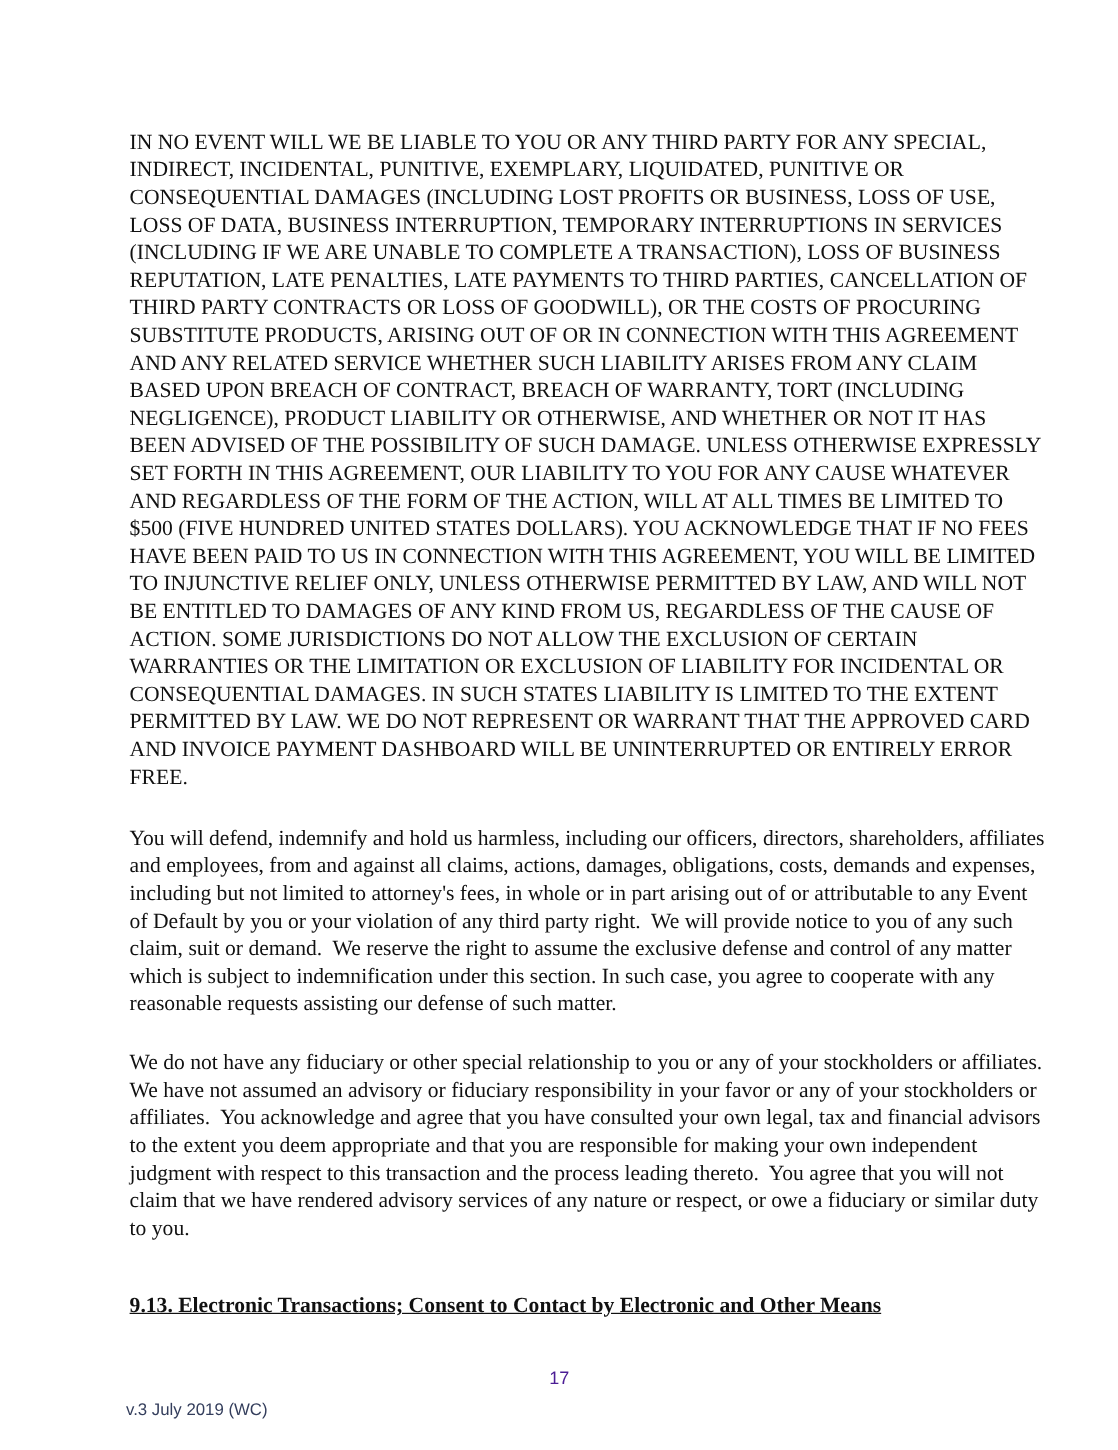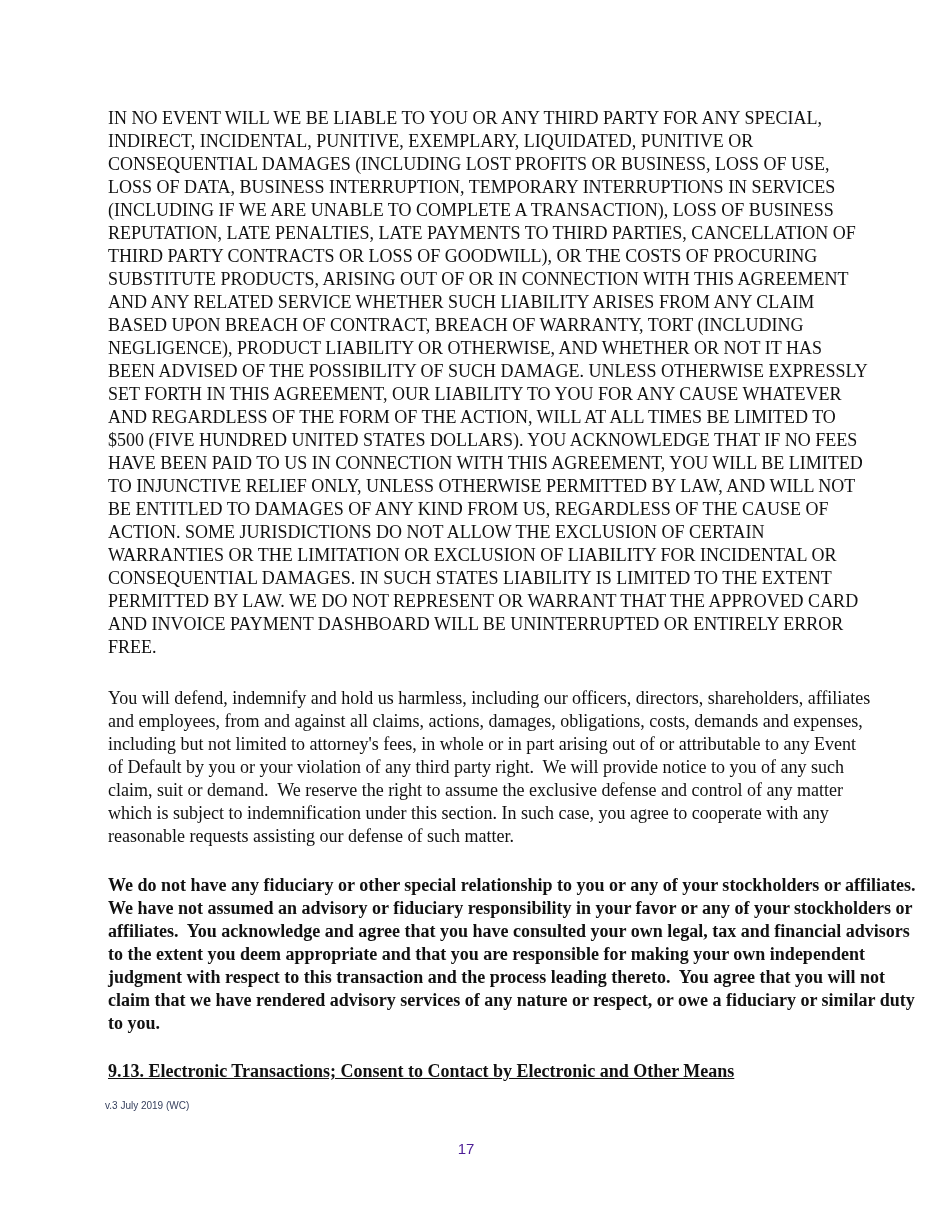--- a/index.html
+++ b/index.html
@@ -24,21 +24,21 @@
   }
   .para {
     margin: 0;
     font-size: 18px;
     line-height: 23px;
     white-space: pre;        
     color: #111111;
   }
   .para-caps    { margin-bottom: 4px; }
   .para-indem   { margin-bottom: 26px; margin-top: 28px; }
-  .para-fid     { margin-bottom: 25px; font-weight: bold; }
+  .para-fid     { margin-bottom: 41px; }
   .section-heading {
     margin: 0;
     font-size: 18px;
     line-height: 23px;
     font-weight: bold;
     white-space: pre;
     color: #111111;
     text-decoration: underline;
   }
   .page-number {
@@ -47,24 +47,24 @@
     left: 0;
     width: 932px;
     text-align: center;
     font-family: "Liberation Sans", "DejaVu Sans", sans-serif;
     font-size: 15px;
     line-height: 18px;
     color: #4c1d95;
   }
   .version-note {
     position: absolute;
-    top: 1100px;
+    top: 1168px;
     left: 105px;
     font-family: "Liberation Sans", "DejaVu Sans", sans-serif;
-    font-size: 10px;
+    font-size: 14px;
     line-height: 12px;
     color: #343e5c;
   }
 </style>
 </head>
 <body>
 
 <div class="page">
   <div class="content">
     <p class="para para-caps">IN NO EVENT WILL WE BE LIABLE TO YOU OR ANY THIRD PARTY FOR ANY SPECIAL,

